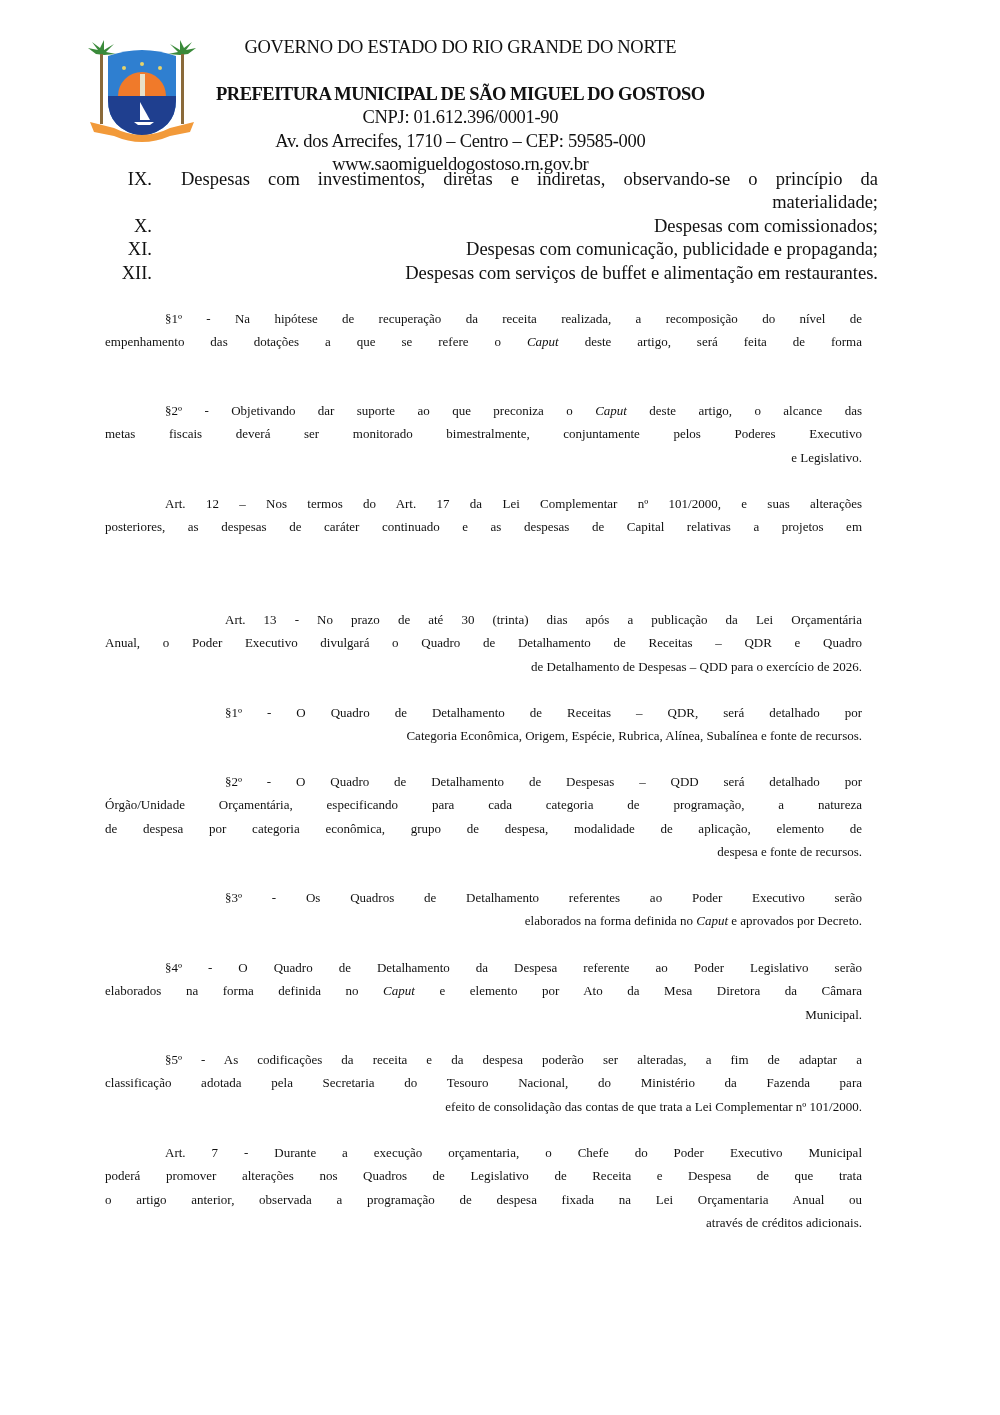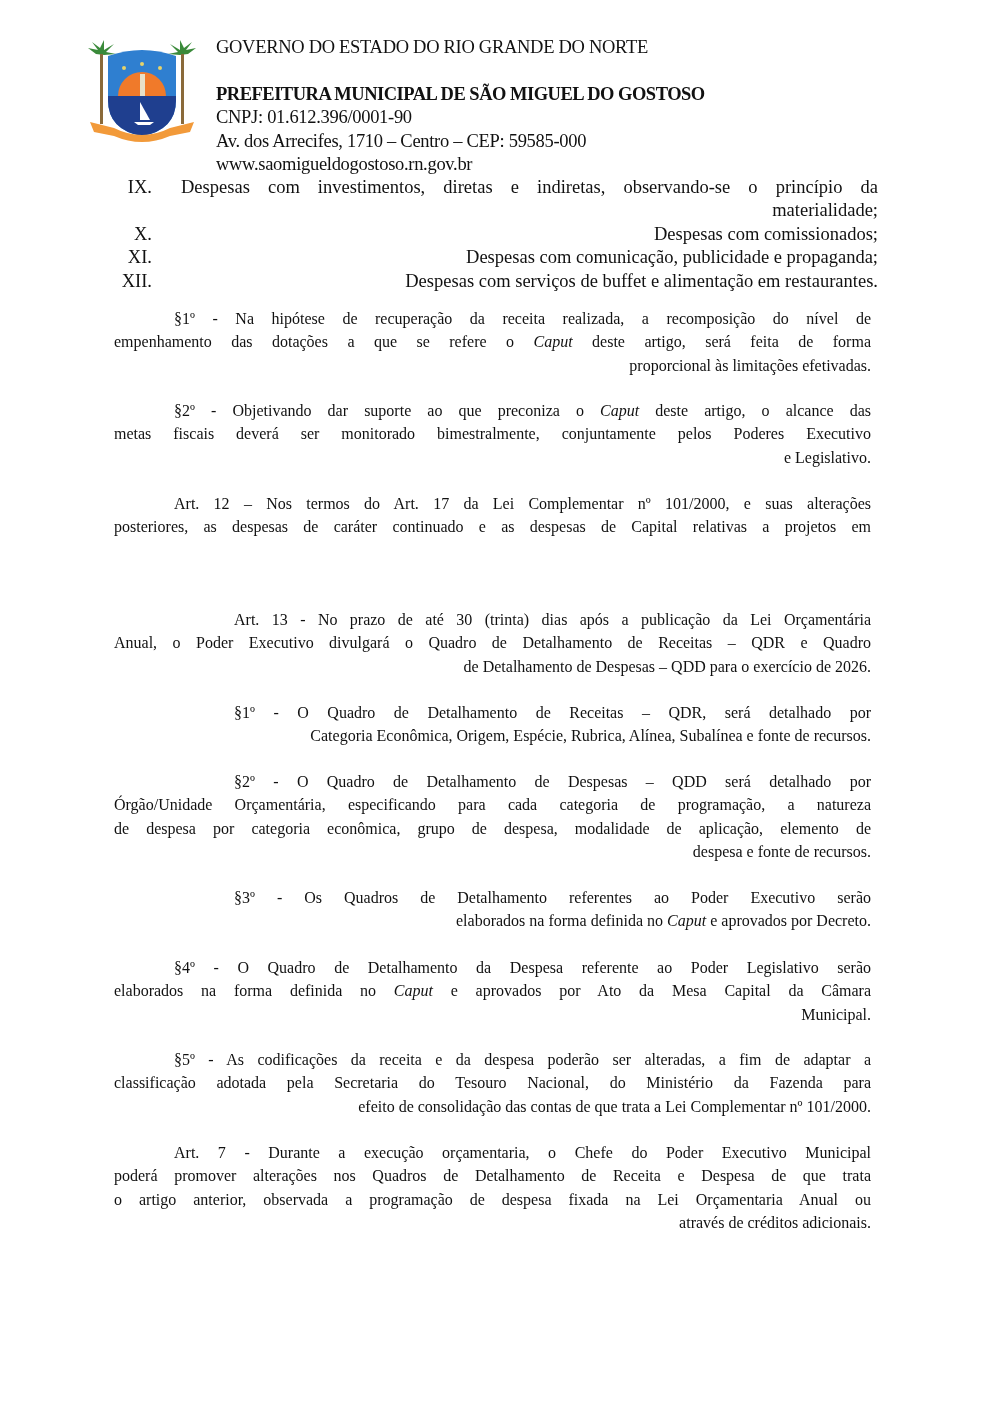--- a/index.html
+++ b/index.html
@@ -1,23 +1,23 @@
 <!DOCTYPE html>
 <html><head>
 <meta charset="utf-8">
 <style>
   html, body { margin: 0; padding: 0; background: #ffffff; }
   body { width: 1000px; height: 1415px; position: relative; overflow: hidden;
          font-family: "Liberation Serif", serif; color: #111; }
   .header { position: absolute; left: 0; top: 0; width: 1000px; height: 160px; }
   .logo { position: absolute; left: 84px; top: 38px; width: 116px; height: 108px; }
-  .hdr-text { position: absolute; left: 216px; top: 36px; }
+  .hdr-text { position: absolute; left: 216px; top: 36px; text-align: center; }
   .hdr-line { font-size: 18.5px; line-height: 23.2px; white-space: nowrap; letter-spacing: -0.3px; }
   .hdr-line.bold { font-weight: bold; letter-spacing: -0.5px; margin-top: 24px; }
-  .block { position: absolute; left: 114px; width: 757px; font-size: 16px; }
+  .block { position: absolute; left: 105px; width: 757px; font-size: 13px; }
   .line { display: block; height: 23.4px; line-height: 23.4px; white-space: nowrap; overflow: visible; }
   .line.just { text-align: justify; text-align-last: justify; white-space: normal; }
   .line.last { text-align: right; }
   .ind1 { text-indent: 60px; }
   .ind2 { text-indent: 120px; }
   .list { position: absolute; left: 110px; width: 768px; font-size: 18.5px; }
   .li { position: relative; }
   .li .num { position: absolute; left: 0; width: 42px; text-align: right; line-height: 23.4px; }
   .li .txt { margin-left: 71px; }
   i { font-style: italic; }
@@ -51,21 +51,21 @@
   </div>
   <div class="hdr-text">
     <div class="hdr-line">GOVERNO DO ESTADO DO RIO GRANDE DO NORTE</div>
     <div class="hdr-line bold">PREFEITURA MUNICIPAL DE SÃO MIGUEL DO GOSTOSO</div>
     <div class="hdr-line">CNPJ: 01.612.396/0001-90</div>
     <div class="hdr-line">Av. dos Arrecifes, 1710 – Centro – CEP: 59585-000</div>
     <div class="hdr-line">www.saomigueldogostoso.rn.gov.br</div>
   </div>
 </div>
 
-<div class="list" style="top:168px;margin-top:8px;">
+<div class="list" style="top:168px;">
   <div class="li">
     <span class="num">IX.</span>
     <div class="txt">
       <span class="line just">Despesas com investimentos, diretas e indiretas, observando-se o princípio da</span>
       <span class="line last">materialidade;</span>
     </div>
   </div>
   <div class="li">
     <span class="num">X.</span>
     <div class="txt">
@@ -82,21 +82,20 @@
     <span class="num">XII.</span>
     <div class="txt">
         <span class="line last">Despesas com serviços de buffet e alimentação em restaurantes.</span>
       </div>
   </div>
 </div>
 
 <div class="block" style="top:307px;">
   <span class="line just ind1">§1º - Na hipótese de recuperação da receita realizada, a recomposição do nível de</span>
   <span class="line just"><span>empenhamento das dotações a que se refere o </span><i>Caput</i><span> deste artigo, será feita de forma</span></span>
-  <span class="line last">proporcional às limitações efetivadas.</span>
 </div>
 
 <div class="block" style="top:399px;">
   <span class="line just ind1"><span>§2º - Objetivando dar suporte ao que preconiza o </span><i>Caput</i><span> deste artigo, o alcance das</span></span>
   <span class="line just">metas fiscais deverá ser monitorado bimestralmente, conjuntamente pelos Poderes Executivo</span>
   <span class="line last">e Legislativo.</span>
 </div>
 
 <div class="block" style="top:492px;">
   <span class="line just ind1">Art. 12 – Nos termos do Art. 17 da Lei Complementar nº 101/2000, e suas alterações</span>
@@ -121,28 +120,28 @@
   <span class="line last">despesa e fonte de recursos.</span>
 </div>
 
 <div class="block" style="top:886px;">
   <span class="line just ind2">§3º - Os Quadros de Detalhamento referentes ao Poder Executivo serão</span>
   <span class="line last"><span>elaborados na forma definida no </span><i>Caput</i><span> e aprovados por Decreto.</span></span>
 </div>
 
 <div class="block" style="top:956px;">
   <span class="line just ind1">§4º - O Quadro de Detalhamento da Despesa referente ao Poder Legislativo serão</span>
-  <span class="line just"><span>elaborados na forma definida no </span><i>Caput</i><span> e aprovados por Ato da Mesa Capital da Câmara</span></span>
+  <span class="line just"><span>elaborados na forma definida no </span><i>Caput</i><span> e elemento por Ato da Mesa Diretora da Câmara</span></span>
   <span class="line last">Municipal.</span>
 </div>
 
 <div class="block" style="top:1048px;">
   <span class="line just ind1">§5º - As codificações da receita e da despesa poderão ser alteradas, a fim de adaptar a</span>
   <span class="line just">classificação adotada pela Secretaria do Tesouro Nacional, do Ministério da Fazenda para</span>
   <span class="line last">efeito de consolidação das contas de que trata a Lei Complementar nº 101/2000.</span>
 </div>
 
 <div class="block" style="top:1141px;">
   <span class="line just ind1">Art. 7 - Durante a execução orçamentaria, o Chefe do Poder Executivo Municipal</span>
-  <span class="line just">poderá promover alterações nos Quadros de Detalhamento de Receita e Despesa de que trata</span>
+  <span class="line just">poderá promover alterações nos Quadros de Legislativo de Receita e Despesa de que trata</span>
   <span class="line just">o artigo anterior, observada a programação de despesa fixada na Lei Orçamentaria Anual ou</span>
   <span class="line last">através de créditos adicionais.</span>
 </div>
 
 </body></html>

